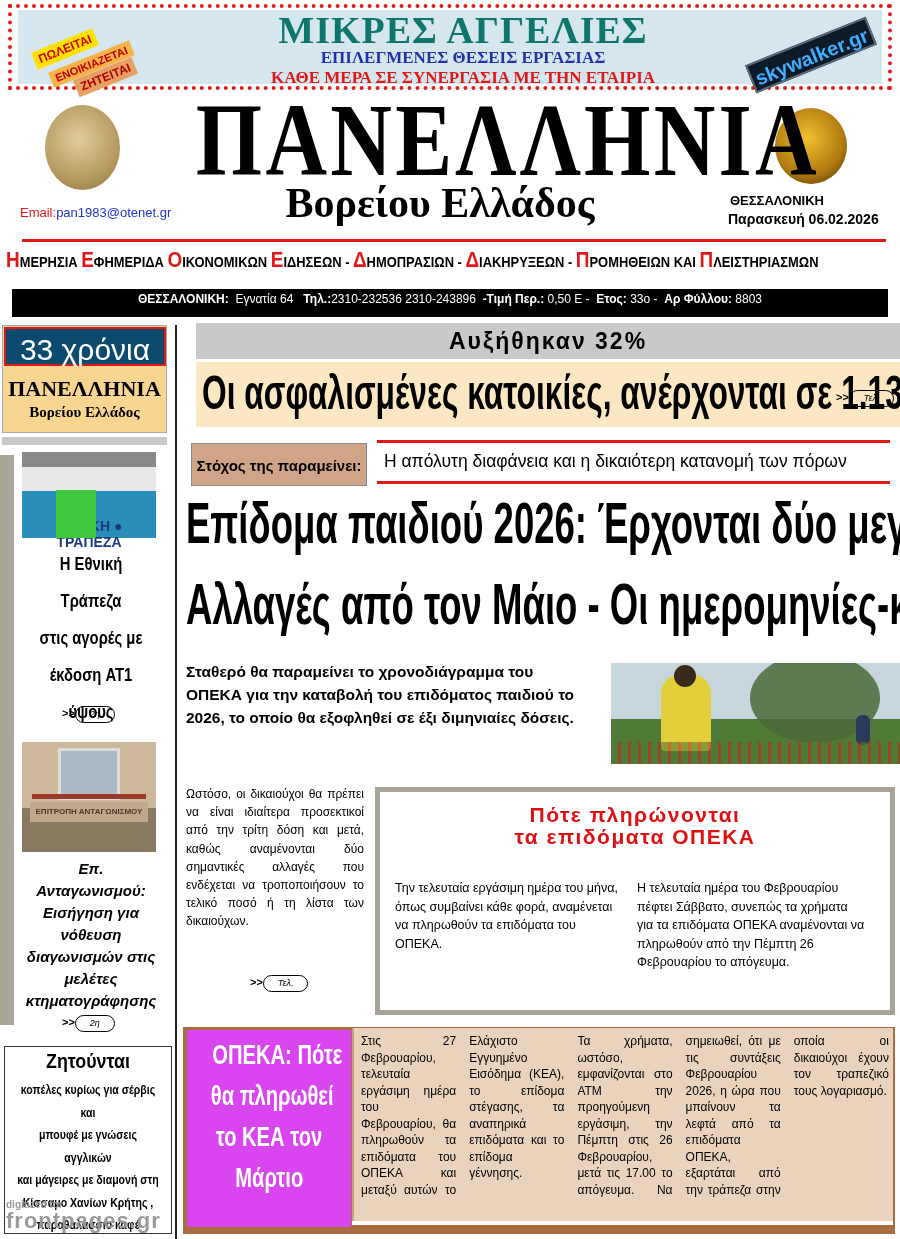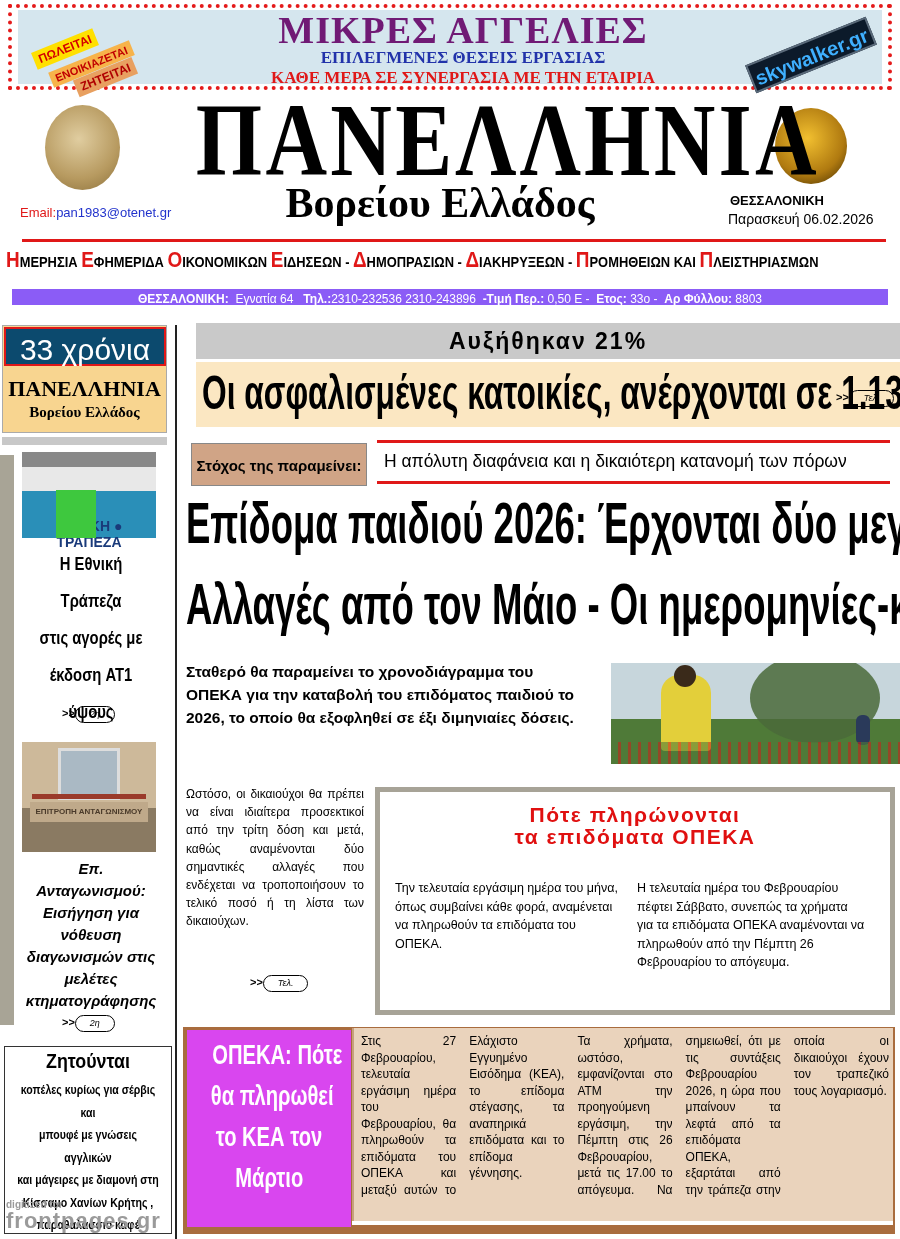--- a/index.html
+++ b/index.html
@@ -3,46 +3,46 @@
 <meta charset="utf-8">
 <style>
   * { box-sizing: border-box; margin: 0; padding: 0; }
   html, body { width: 900px; height: 1239px; background: #fff; overflow: hidden; }
   body { position: relative; font-family: "Liberation Sans", sans-serif; color: #000; }
   .abs { position: absolute; }
 
   
   #banner { left: 8px; top: 4px; width: 884px; height: 86px; border: 4px dotted #e41b1b; background: #fff; }
   #banner .inner { position: absolute; left: 6px; top: 2px; right: 6px; bottom: 2px; background: #d5e6ee; }
-  #banner .title { position: absolute; left: 180px; width: 530px; top: -2px; text-align: center; font-family: "Liberation Serif", serif; font-weight: bold; font-size: 38px; letter-spacing: 1px; color: #701a75; }
+  #banner .title { position: absolute; left: 180px; width: 530px; top: -2px; text-align: center; font-family: "Liberation Serif", serif; font-weight: bold; font-size: 38px; letter-spacing: 1px; color: #0f766e; }
   #banner .sub1 { position: absolute; left: 180px; width: 530px; top: 38px; text-align: center; font-family: "Liberation Serif", serif; font-weight: bold; font-size: 17px; color: #2233aa; }
   #banner .sub2 { position: absolute; left: 180px; width: 530px; top: 58px; text-align: center; font-family: "Liberation Serif", serif; font-weight: bold; font-size: 17px; color: #e01818; }
   .tag { position: absolute; font-family: "Liberation Sans", sans-serif; font-weight: bold; font-size: 12px; padding: 2px 5px; transform: rotate(-22deg); white-space: nowrap; }
   .tag1 { left: 14px; top: 30px; background: #ffe000; color: #d40000; }
   .tag2 { left: 30px; top: 46px; background: #f7b34a; color: #c00000; font-size: 11px; }
   .tag3 { left: 56px; top: 58px; background: #e8a060; color: #b00000; }
   .skywalker { position: absolute; left: 728px; top: 30px; width: 130px; height: 30px; background: #0c1a2a; color: #3fb0ff; font-weight: bold; font-size: 20px; transform: rotate(-22deg); text-align: center; line-height: 30px; border: 2px solid #5a6a7a; }
 
   
   .coin { position: absolute; border-radius: 50%; }
   #coin-left { left: 45px; top: 105px; width: 75px; height: 85px; background: radial-gradient(circle at 45% 40%, #e0cda0, #b79a60 60%, #8a6f3a); }
   #coin-right { left: 775px; top: 108px; width: 72px; height: 76px; background: radial-gradient(circle at 45% 40%, #f2c030, #b07a10 60%, #3a2600); }
   #masthead-title { left: 140px; top: 88px; width: 620px; text-align: center; font-family: "Liberation Serif", serif; font-weight: bold; font-size: 104px; line-height: 104px; letter-spacing: 4px; transform: scaleX(0.82); transform-origin: center; }
   #masthead-sub { left: 200px; top: 180px; width: 480px; text-align: center; font-family: "Liberation Serif", serif; font-weight: bold; font-size: 42px; line-height: 46px; }
   #email { left: 20px; top: 205px; font-size: 13px; }
   #email .lbl { color: #e01818; }
   #email .val { color: #2233cc; }
   #city { left: 730px; top: 193px; font-size: 13px; font-weight: bold; }
-  #date { left: 728px; top: 211px; font-size: 14px; font-weight: normal; }
+  #date { left: 728px; top: 211px; font-size: 14px; font-weight: bold; }
   #redline-top { left: 22px; top: 239px; width: 864px; height: 3px; background: #e01818; }
 
   #subtitle-line { left: 6px; top: 247px; width: 890px; text-align: center; font-size: 15px; font-weight: bold; white-space: nowrap; transform: scaleX(0.86); transform-origin: left; }
   #subtitle-line .cap { color: #e01818; font-size: 22px; }
 
-  #infobar { left: 12px; top: 289px; width: 876px; height: 16px; background: #8b5cf6; color: #fff; font-size: 12px; text-align: center; line-height: 21px; white-space: nowrap; }
+  #infobar { left: 12px; top: 289px; width: 876px; height: 28px; background: #000000; color: #fff; font-size: 12px; text-align: center; line-height: 21px; white-space: nowrap; }
   #infobar b { font-weight: bold; }
 
   
   #anniv-box { left: 2px; top: 325px; width: 165px; height: 108px; border: 1px solid #aaa; background: #f8d590; }
   #anniv-head { position: absolute; left: 1px; top: 1px; width: 162px; height: 39px; background: #0c4a6e; border: 2px solid #e01818; color: #fff; font-size: 30px; text-align: center; line-height: 42px; }
   #anniv-name { position: absolute; left: 0; top: 50px; width: 163px; text-align: center; font-family: "Liberation Serif", serif; font-weight: bold; font-size: 22px; }
   #anniv-sub { position: absolute; left: 0; top: 78px; width: 163px; text-align: center; font-family: "Liberation Serif", serif; font-weight: bold; font-size: 15px; }
   #left-grey-bar { left: 2px; top: 437px; width: 165px; height: 8px; background: #c8c8c8; }
   #col-divider { left: 175px; top: 325px; width: 2px; height: 914px; background: #222; }
   #left-grey-strip { left: 0; top: 455px; width: 14px; height: 570px; background: #a8a496; }
@@ -199,21 +199,21 @@
     <div>παραθαλάσσιο καφέ</div>
     <div>ταβέρνα</div>
 
   </div>
 </div>
 <div id="watermark" class="abs">
   <span class="small">digitized for</span>
   <span class="big">frontpages.gr</span>
 </div>
 
-<div id="kicker-bar" class="abs">Αυξήθηκαν 21%</div>
+<div id="kicker-bar" class="abs">Αυξήθηκαν 32%</div>
 <div id="headline-band" class="abs">
   <div id="headline1">Οι ασφαλισμένες κατοικίες, ανέρχονται σε 1.130.266</div>
   <div id="headline1-more" class="more">
     <span>&gt;&gt;</span><span class="pill">Τελ.</span>
   </div>
 </div>
 
 <div id="gov-label" class="abs">Στόχος της παραμείνει:</div>
 <div id="gov-lines-top" class="abs"></div>
 <div id="gov-text" class="abs">Η απόλυτη διαφάνεια και η δικαιότερη κατανομή των πόρων</div>

